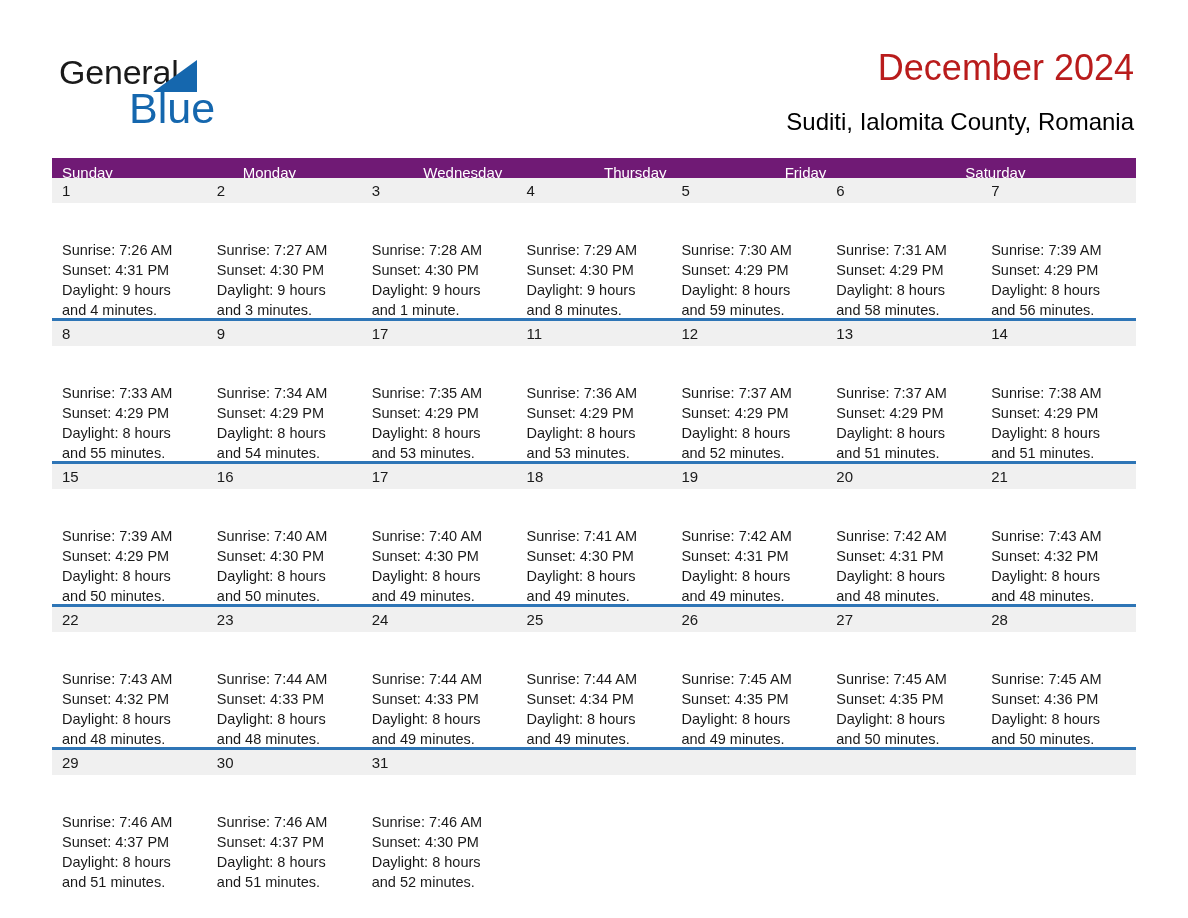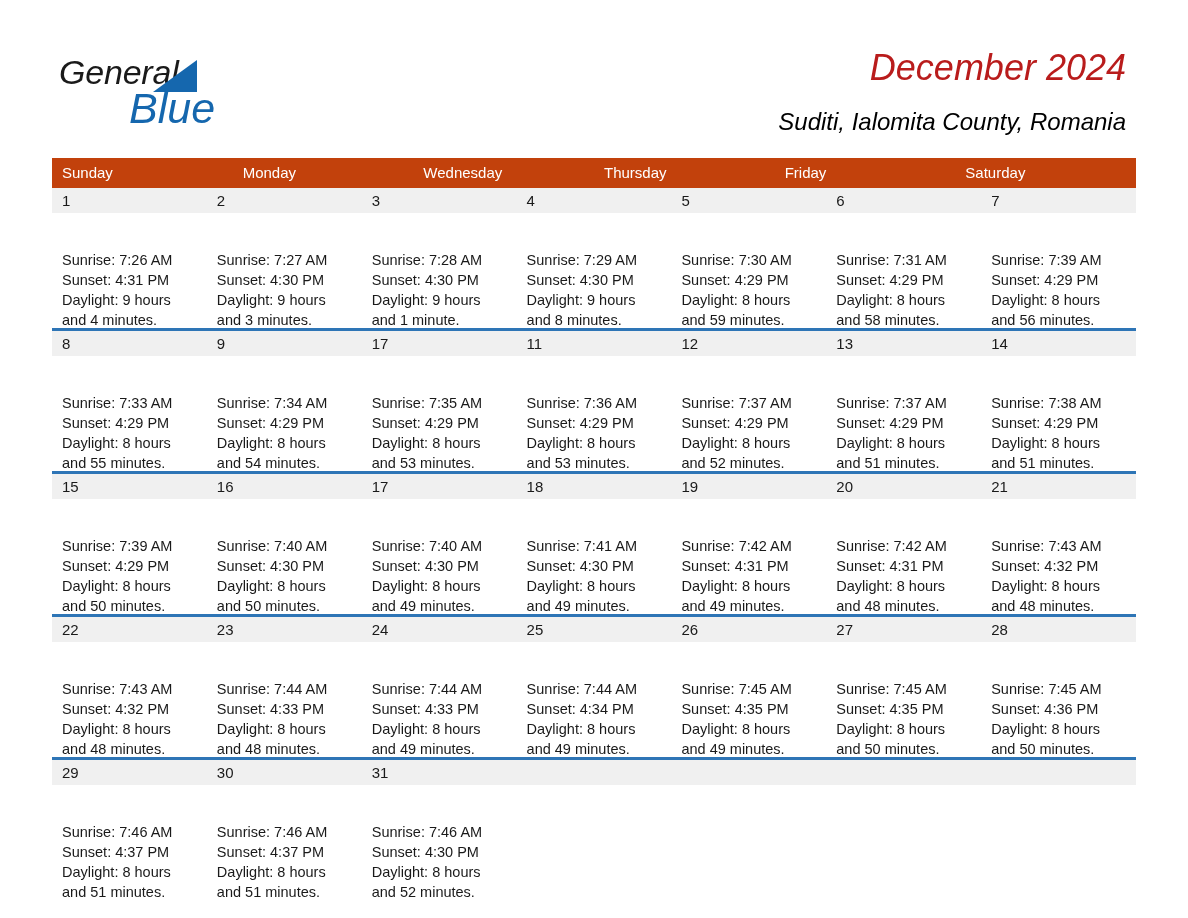--- a/index.html
+++ b/index.html
@@ -17,23 +17,22 @@
     height: 918px;
     background: #ffffff;
     overflow: hidden;
   }
 
   
   .masthead {
     position: absolute;
     left: 52px;
     top: 40px;
-    right: 62px;
+    right: 54px;
     height: 100px;
-    font-style: italic;
   }
   .logo {
     position: absolute;
     left: 7px;
     top: 12px;
     width: 260px;
     height: 80px;
   }
   .logo-general {
     position: absolute;
@@ -88,22 +87,22 @@
 
   
   .calendar {
     position: absolute;
     left: 52px;
     top: 158px;
     width: 1084px;
   }
   .weekday-header {
     display: flex;
-    background: #c2410c;
-    height: 30px;
+    background: #701a75;
+    height: 20px;
   }
   .weekday-cell {
     flex: 1 1 0;
     color: #ffffff;
     font-size: 15px;
     line-height: 30px;
     padding-left: 10px;
     white-space: nowrap;
     overflow: hidden;
   }

